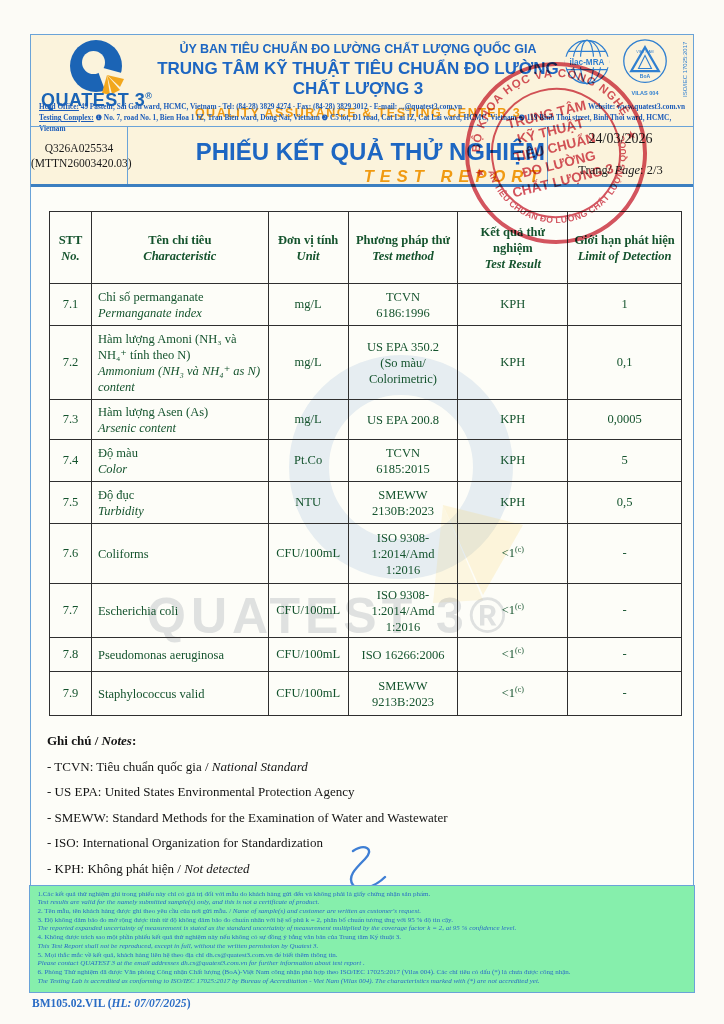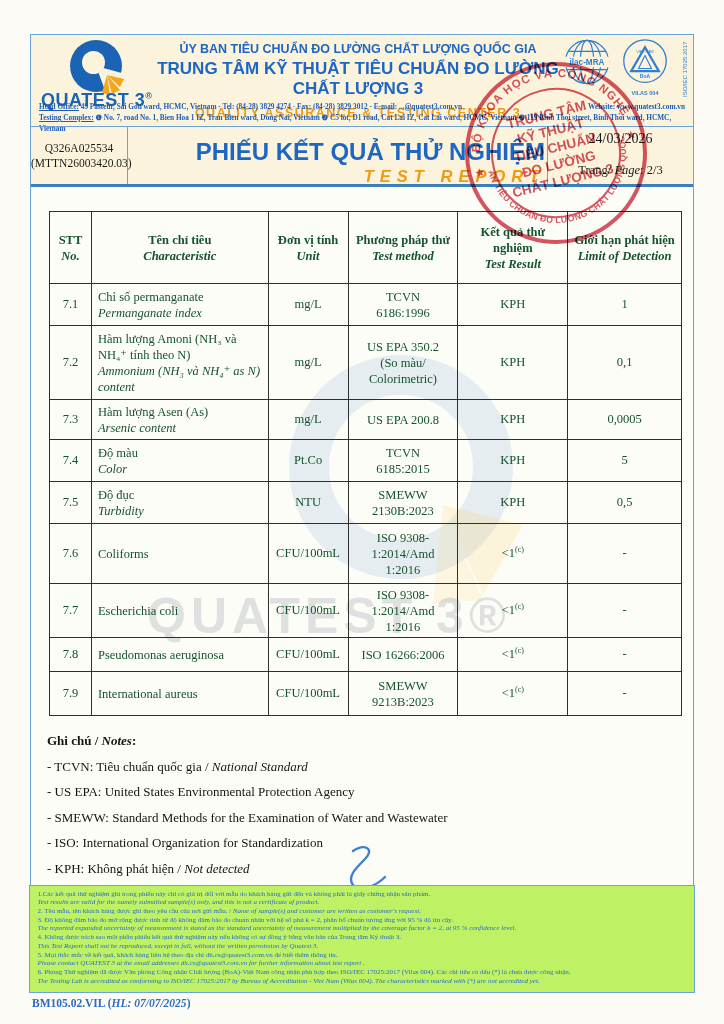--- a/index.html
+++ b/index.html
@@ -78,21 +78,21 @@
   
   .notes { position:absolute; left:16px; top:698px; font-size:13px; color:#141414; z-index:1; }
   .notes-title { font-weight:bold; }
   .notes-title .it { font-style:italic; }
   .note-line { margin-top:9.5px; }
   .note-line .it { font-style:italic;text-align:right; }
   .squiggle { position:absolute; left:300px; top:810px; z-index:1; }
 
   
   .fineprint { position:absolute; left:-1.6px; right:-1.6px; bottom:-1.6px; height:108px;
-               background:#bef264; border:1.4px solid #6aa3d8; padding:4px 7px 2px;
+               background:#86efac; border:1.4px solid #6aa3d8; padding:4px 7px 2px;
                color:#2a6cc5; font-size:7px; line-height:8.7px; z-index:2; }
   .fp-en { font-style:italic; }
 
   .bmcode { position:absolute; left:32px; top:997px; color:#2a6cc5; font-size:11.5px; font-weight:600; }
   .bmcode .it { font-style:italic; }
 
   
   .stamp { position:absolute; left:463px; top:60px; width:186px; height:186px;
            transform:rotate(-14deg); mix-blend-mode:multiply; opacity:.88; z-index:6; pointer-events:none; }
   .stamp text { fill:#cf3d4c; font-family:"Liberation Sans",sans-serif; font-weight:bold; }
@@ -328,21 +328,21 @@
             </td>
             <td class="c-unit">CFU/100mL</td>
             <td class="c-method">ISO 16266:2006</td>
             <td class="c-result"><span>&lt;1</span><sup>(c)</sup></td>
             <td class="c-lod">-</td>
           </tr>
 
           <tr>
             <td class="c-no">7.9</td>
             <td class="c-char">
-              <div>International aureus</div>
+              <div>Staphylococcus valid</div>
 
             </td>
             <td class="c-unit">CFU/100mL</td>
             <td class="c-method">SMEWW
 9213B:2023</td>
             <td class="c-result"><span>&lt;1</span><sup>(c)</sup></td>
             <td class="c-lod">-</td>
           </tr>
         </tbody>
     </table>

